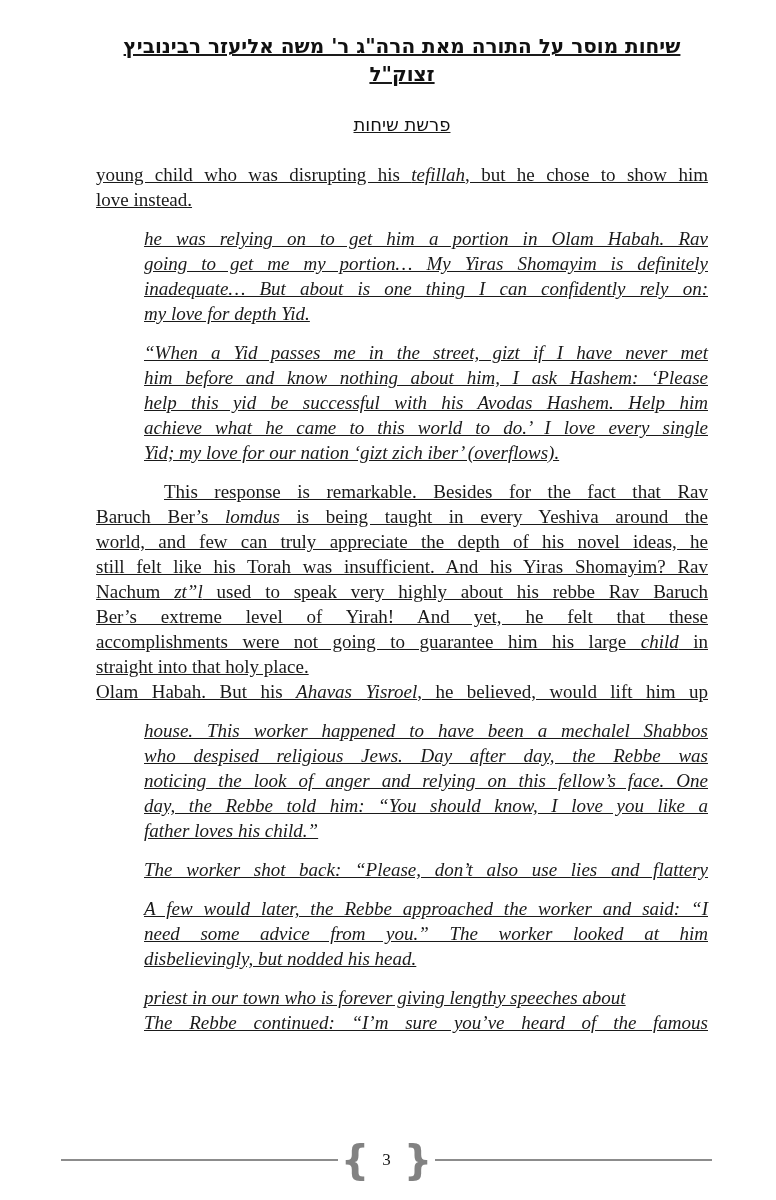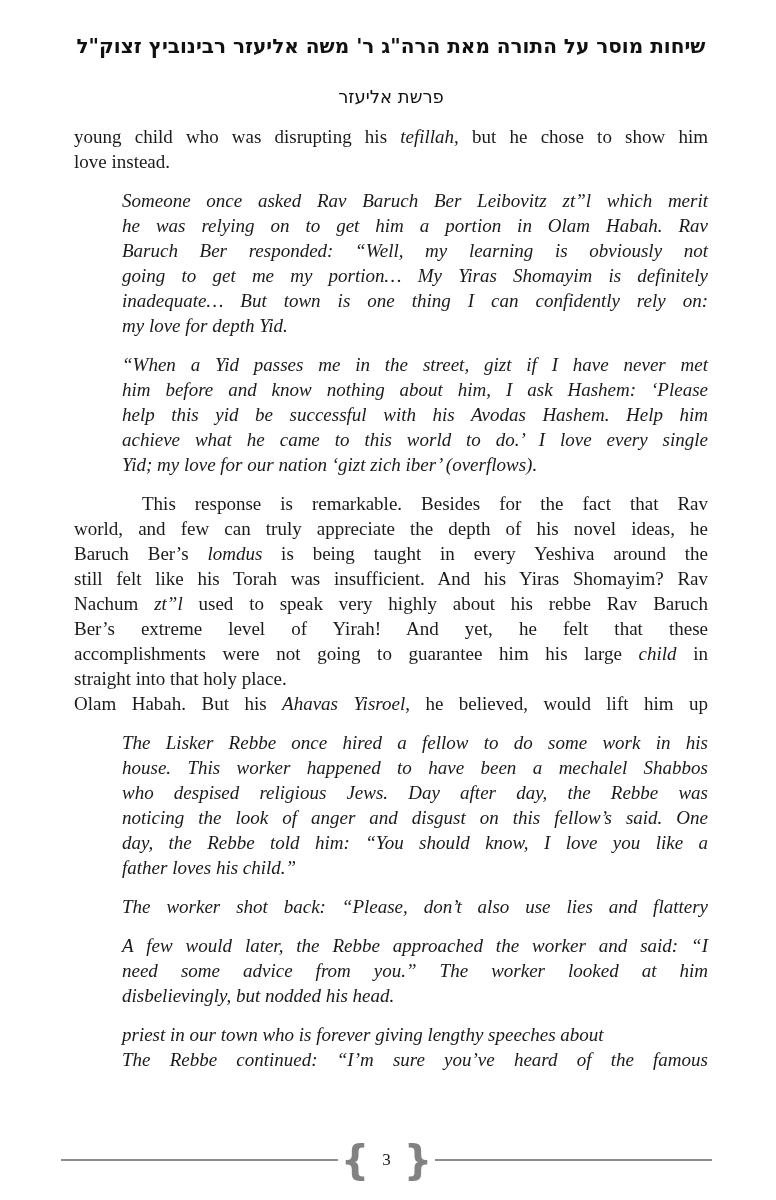--- a/index.html
+++ b/index.html
@@ -6,22 +6,23 @@
   body {
     width: 776px;
     height: 1200px;
     background: #ffffff;
     position: relative;
     overflow: hidden;
     font-family: "Liberation Serif", "DejaVu Serif", serif;
     color: #1a1a1a;
   }
   .page {
-    padding: 32px 68px 0 74px;
+    padding: 32px 68px 0 96px;
     box-sizing: border-box;
+    text-decoration: underline;
   }
   
   .doc-header {
     text-align: center;
     direction: rtl;
     font-family: "DejaVu Serif", "DejaVu Sans", serif;
   }
   .doc-title {
     font-size: 20px;
     font-weight: bold;
@@ -30,21 +31,21 @@
   }
   .doc-subtitle {
     font-size: 18px;
     font-weight: normal;
     line-height: 26px;
     margin-top: 24px;
     color: #111111;
   }
   
   .doc-body {
-    margin-top: 14px;
+    margin-top: 24px;
     font-size: 19px;
     line-height: 25px;
   }
   .block { margin: 0 0 14px 0; }
   .block.quote {
     padding-left: 48px;
     font-style: italic;
   }
   .line {
     text-align: justify;
@@ -86,60 +87,57 @@
     margin: 0 10px;
     font-family: "Liberation Serif", "DejaVu Serif", serif;
   }
 </style>
 </head>
 <body>
 
 <div class="page">
   <div class="doc-header">
     <div class="doc-title">שיחות מוסר על התורה מאת הרה"ג ר' משה אליעזר רבינוביץ זצוק"ל</div>
-    <div class="doc-subtitle">פרשת אליעזר</div>
+    <div class="doc-subtitle">פרשת שיחות</div>
   </div>
 
   <div class="doc-body">
 
   <div class="block paragraph">
         <div class="line">young child who was disrupting his <i>tefillah</i>, but he chose to show him</div>
         <div class="line last">love instead.</div>
       </div>
       <div class="block quote">
-        <div class="line">Someone once asked Rav Baruch Ber Leibovitz zt”l which merit</div>
         <div class="line">he was relying on to get him a portion in Olam Habah. Rav</div>
-        <div class="line">Baruch Ber responded: “Well, my learning is obviously not</div>
         <div class="line">going to get me my portion… My Yiras Shomayim is definitely</div>
-        <div class="line">inadequate… But town is one thing I can confidently rely on:</div>
+        <div class="line">inadequate… But about is one thing I can confidently rely on:</div>
         <div class="line last">my love for depth Yid.</div>
       </div>
       <div class="block quote">
         <div class="line">“When a Yid passes me in the street, gizt if I have never met</div>
         <div class="line">him before and know nothing about him, I ask Hashem: ‘Please</div>
         <div class="line">help this yid be successful with his Avodas Hashem. Help him</div>
         <div class="line">achieve what he came to this world to do.’ I love every single</div>
         <div class="line last">Yid; my love for our nation ‘gizt zich iber’ (overflows).</div>
       </div>
       <div class="block paragraph indent-first">
         <div class="line">This response is remarkable. Besides for the fact that Rav</div>
+        <div class="line">Baruch Ber’s <i>lomdus</i> is being taught in every Yeshiva around the</div>
         <div class="line">world, and few can truly appreciate the depth of his novel ideas, he</div>
-        <div class="line">Baruch Ber’s <i>lomdus</i> is being taught in every Yeshiva around the</div>
         <div class="line">still felt like his Torah was insufficient. And his Yiras Shomayim? Rav</div>
         <div class="line">Nachum <i>zt”l</i> used to speak very highly about his rebbe Rav Baruch</div>
         <div class="line">Ber’s extreme level of Yirah! And yet, he felt that these</div>
         <div class="line">accomplishments were not going to guarantee him his large <i>child</i> in</div>
         <div class="line last">straight into that holy place.</div>
         <div class="line">Olam Habah. But his <i>Ahavas Yisroel</i>, he believed, would lift him up</div>
       </div>
       <div class="block quote">
-        <div class="line">The Lisker Rebbe once hired a fellow to do some work in his</div>
         <div class="line">house. This worker happened to have been a mechalel Shabbos</div>
         <div class="line">who despised religious Jews. Day after day, the Rebbe was</div>
-        <div class="line">noticing the look of anger and disgust on this fellow’s said. One</div>
+        <div class="line">noticing the look of anger and relying on this fellow’s face. One</div>
         <div class="line">day, the Rebbe told him: “You should know, I love you like a</div>
         <div class="line last">father loves his child.”</div>
       </div>
       <div class="block quote">
         <div class="line">The worker shot back: “Please, don’t also use lies and flattery</div>
       </div>
       <div class="block quote">
         <div class="line">A few would later, the Rebbe approached the worker and said: “I</div>
         <div class="line">need some advice from you.” The worker looked at him</div>
         <div class="line last">disbelievingly, but nodded his head.</div>

